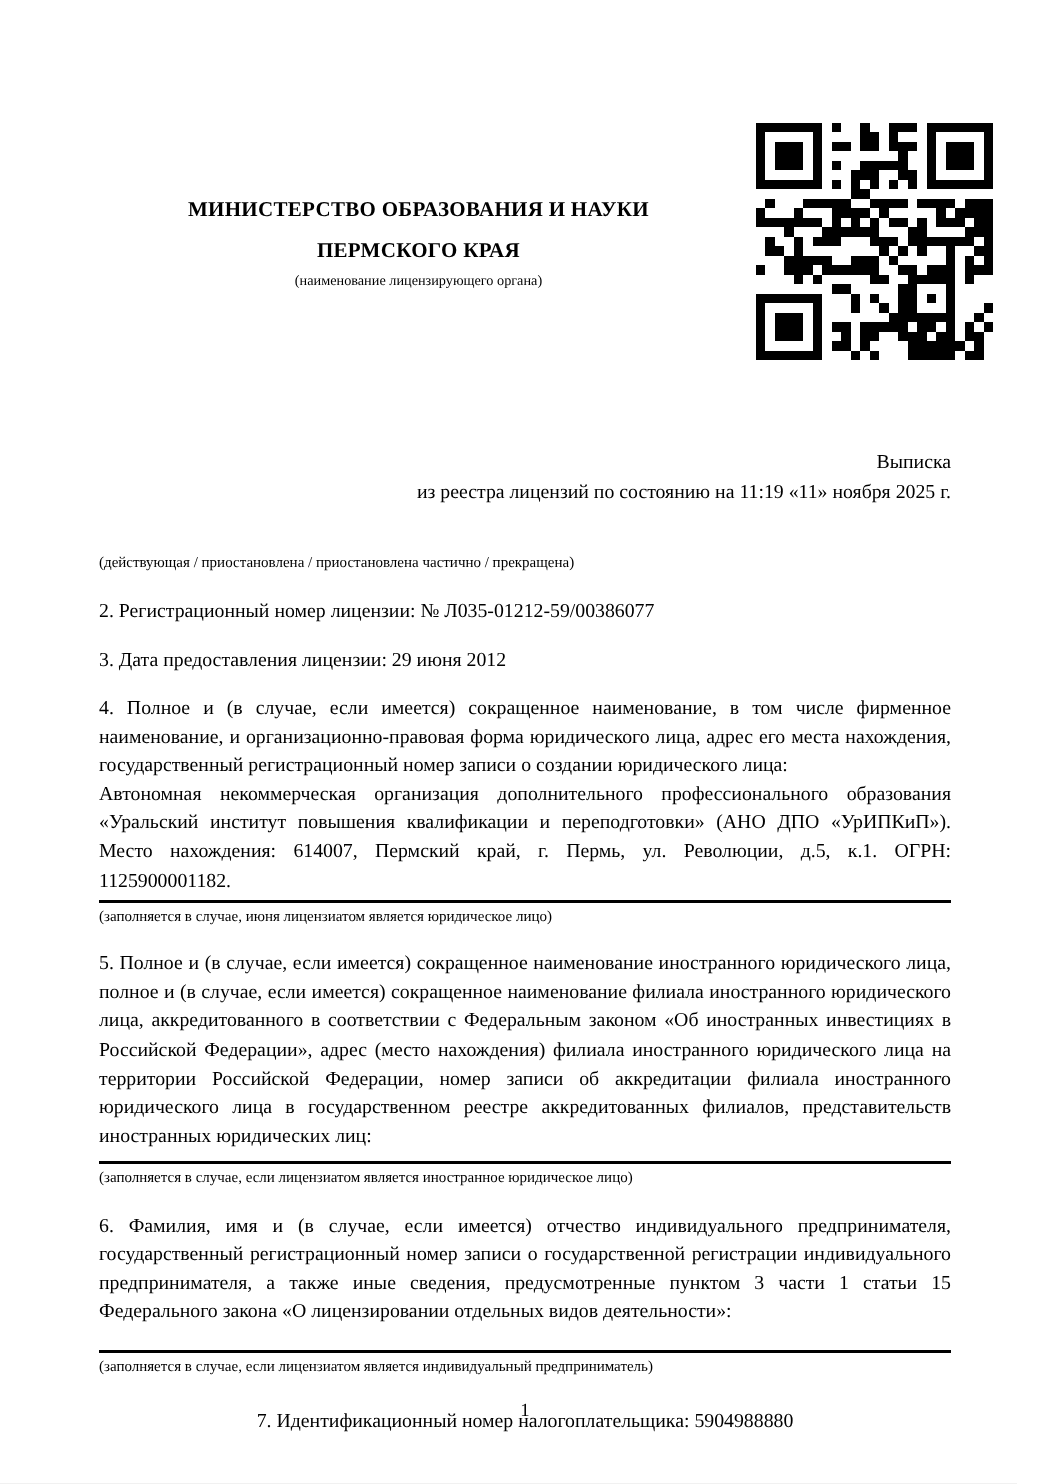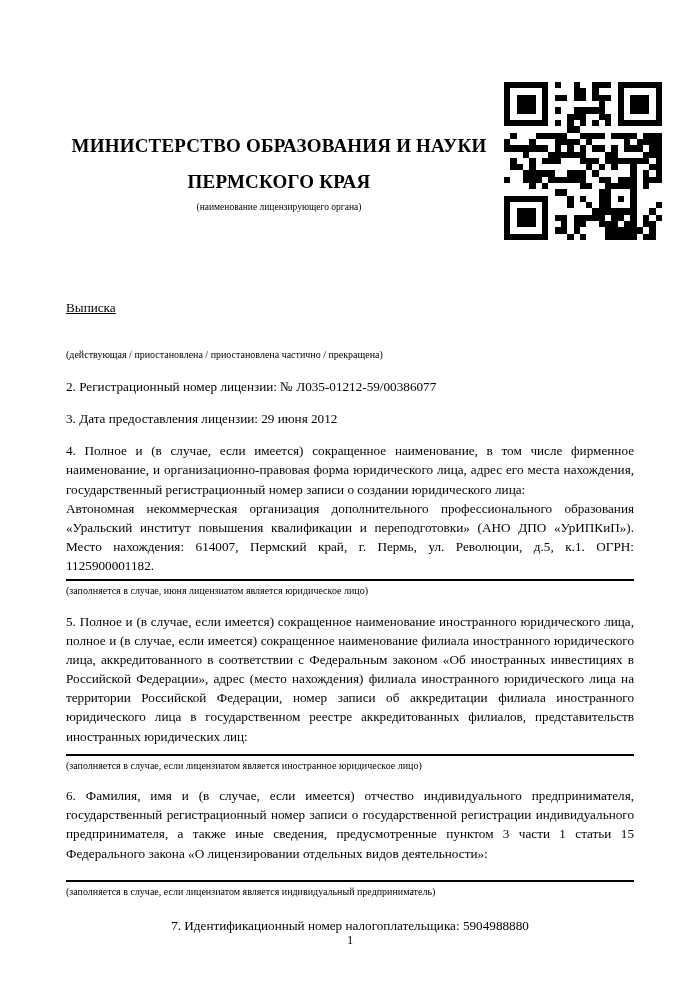--- a/index.html
+++ b/index.html
@@ -18,24 +18,24 @@
   }
   .header { position:relative; height:262px; }
   .qr {
     position:absolute; top:82px; right:-28px;
     width:158px; height:158px;
   }
   .org-block {
     position:absolute; top:128px; left:2px; width:422px;
     text-align:center;
   }
-  .org-line { font-weight:bold; font-size:19px; line-height:1.9; letter-spacing:0.2px; }
+  .org-line { font-weight:bold; font-size:14px; line-height:1.9; letter-spacing:0.2px; }
   .org-caption { font-size:9.5px; line-height:1.3; margin-top:1px; }
 
-  .doc-title { margin-top:36px; text-align:left; line-height:1.55;text-decoration:underline; }
+  .doc-title { margin-top:36px; text-align:right; line-height:1.55; }
 
   .item { margin-top:13px; }
   .jp { text-align:justify; }
   .caption { text-align:left; font-size:10px; line-height:1.45; margin-top:3px; }
   .rule { border-top:2px solid #000; height:0; }
   .rule.tight { margin-top:4px; }
   .rule.after-blank { margin-top:8px; }
   .rule.after-blank-lg { margin-top:17px; }
 
   .page-number {
@@ -376,20 +376,21 @@
         <rect x="18" y="24" width="1" height="1" fill="#000000"></rect>
         <rect x="19" y="24" width="1" height="1" fill="#000000"></rect>
         <rect x="20" y="24" width="1" height="1" fill="#000000"></rect>
         <rect x="22" y="24" width="1" height="1" fill="#000000"></rect>
         <rect x="23" y="24" width="1" height="1" fill="#000000"></rect>
       </svg>
   </div>
 
   <div class="doc-title">
     <div>Выписка</div>
+    <div>из реестра лицензий по состоянию на 11:19 «11» ноября 2025 г.</div>
   </div>
 
   <div class="item" style="margin-top:30px;">
     <div class="caption">(действующая / приостановлена / приостановлена частично / прекращена)</div>
   </div>
 
   <div class="item" style="margin-top:14px;">
     <div>2. Регистрационный номер лицензии: № Л035-01212-59/00386077</div>
   </div>
 

